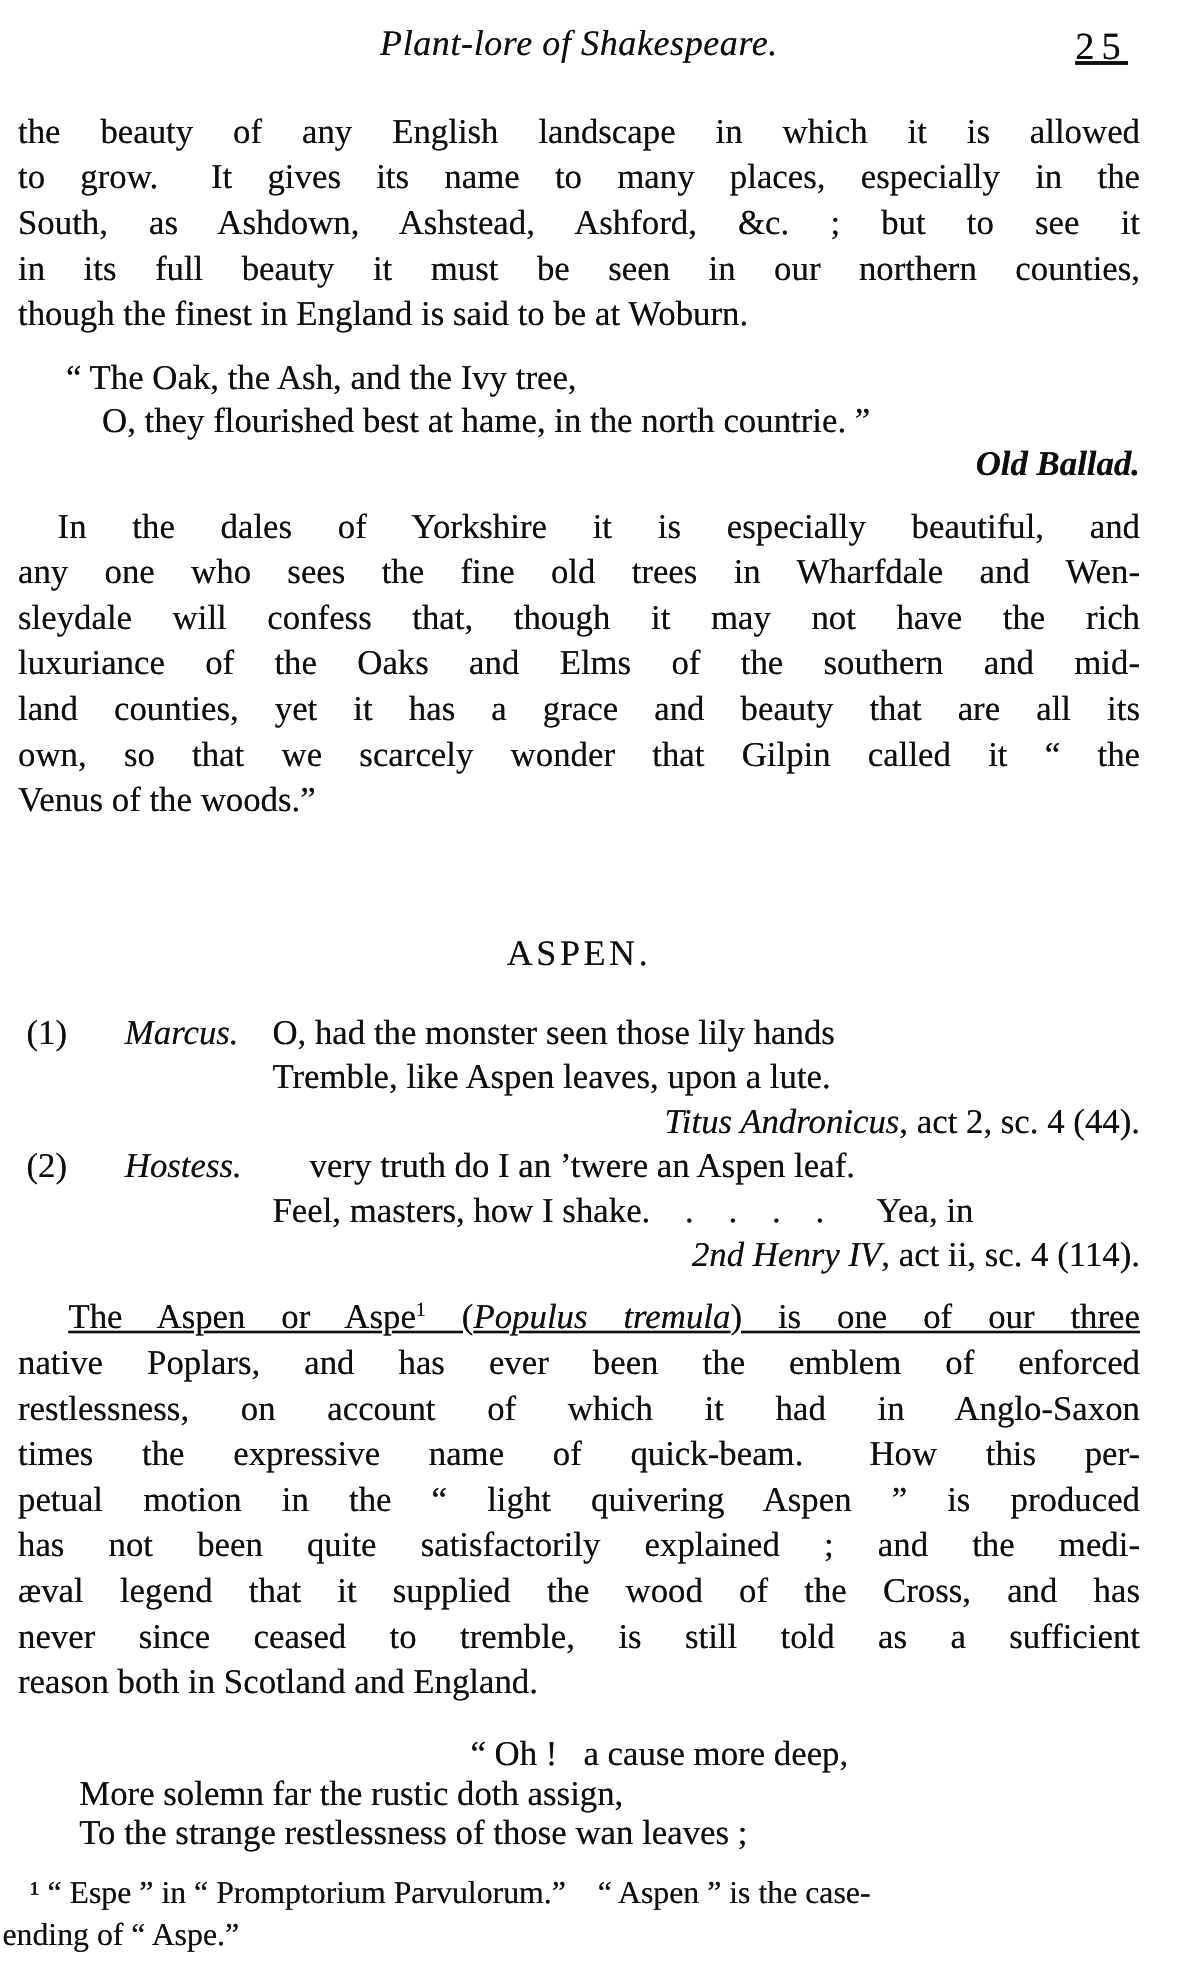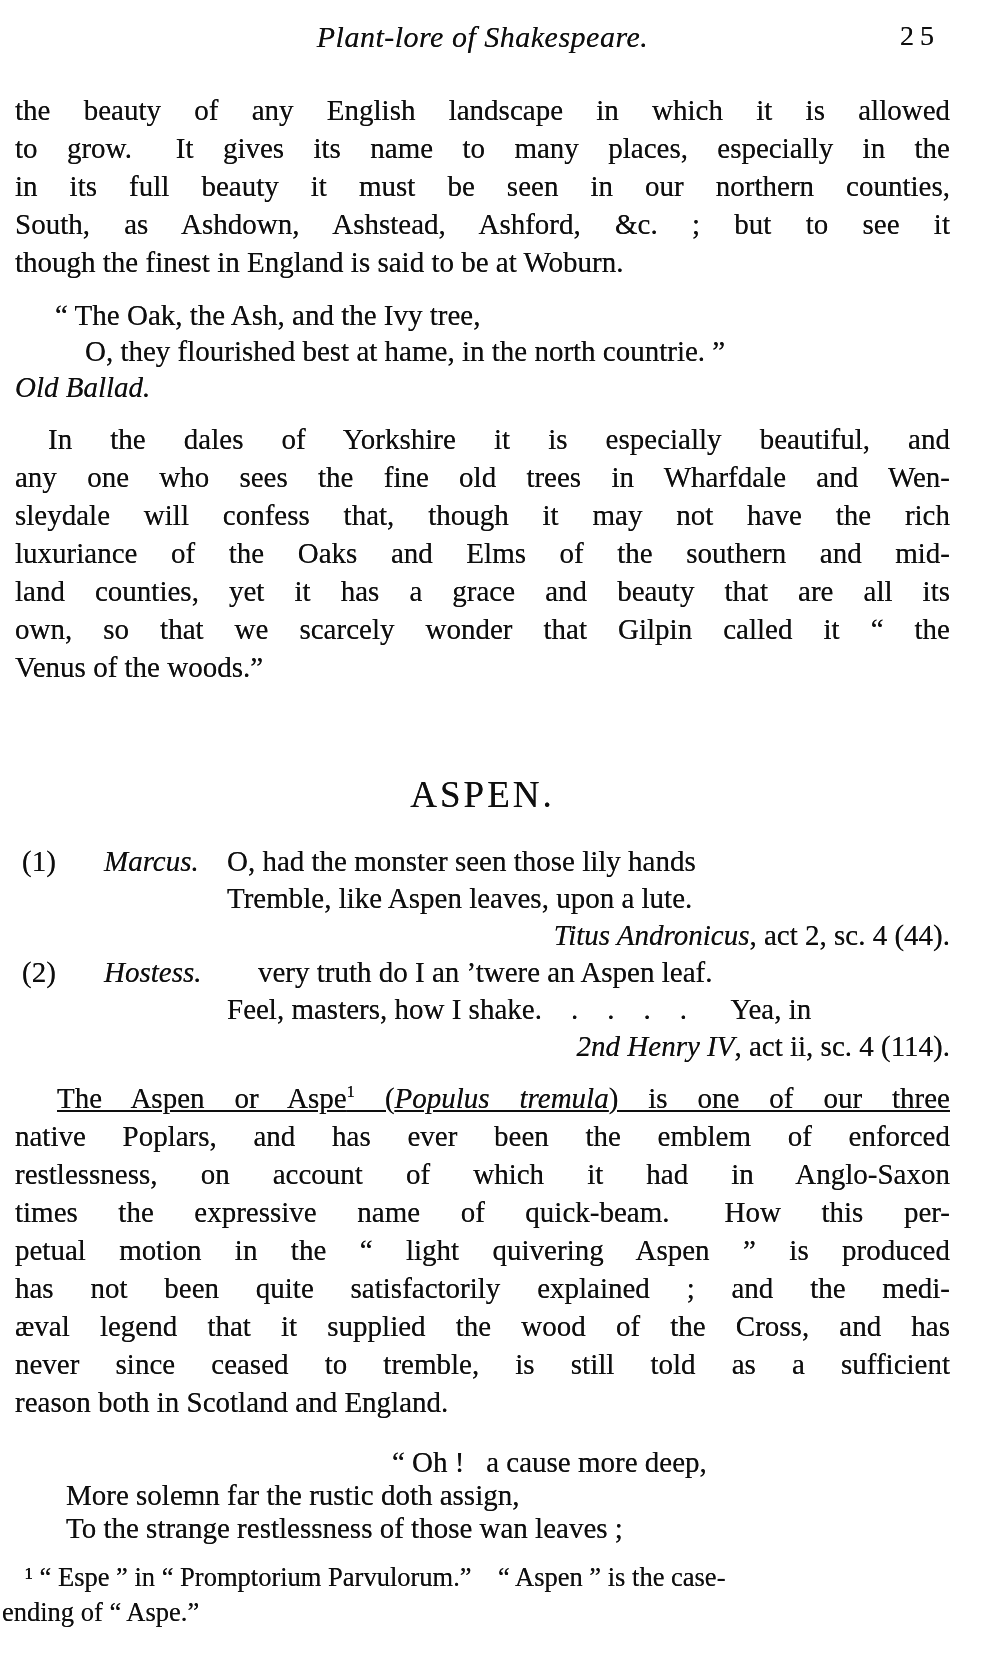--- a/index.html
+++ b/index.html
@@ -13,30 +13,30 @@
     font-family:"Liberation Serif","DejaVu Serif",serif;
     font-size:29px;
     overflow:hidden;
     text-shadow:0 0 0.5px rgba(10,10,10,0.75);
   }
   .it { font-style:italic; }
   .line { line-height:38px; white-space:nowrap; }
   .jl { text-align:justify; text-align-last:justify; text-justify:inter-word; white-space:normal; }
   .header { position:relative; height:38px; }
   .header .title { text-align:center; font-style:italic; font-size:30px; line-height:38px; letter-spacing:0.5px; }
-  .header .pageno { position:absolute; right:10px; top:2px; font-size:28px; letter-spacing:6px; }
+  .header .pageno { position:absolute; right:10px; top:2px; font-size:32px; letter-spacing:6px;text-decoration:underline; }
   .para1 { margin-top:35px; }
   .ballad { margin-top:16px; }
   .ballad .l { line-height:36px; }
   .ballad .l1 { margin-left:40px; }
   .ballad .l2 { margin-left:70px; }
-  .ballad .attr { text-align:left; font-style:italic; line-height:36px; }
+  .ballad .attr { text-align:right; font-style:italic; line-height:36px;font-weight:bold; }
   .para2 { margin-top:15px; }
   .indent1 { padding-left:33px; }
-  .heading { margin-top:90px; text-align:center; font-size:37px; line-height:38px; letter-spacing:3px; }
+  .heading { margin-top:90px; text-align:center; font-size:30px; line-height:38px; letter-spacing:3px; }
   .quote { position:relative; margin-top:0; }
   .quote.first { margin-top:29px; }
   .quote .num { position:absolute; left:7px; top:0; line-height:37px; }
   .quote .speaker { position:absolute; left:62px; top:0; line-height:37px; font-style:italic;margin-left:27px; }
   .quote .qlines { margin-left:212px; }
   .quote .ql { line-height:37px; white-space:nowrap; }
   .quote .ql.ind { margin-left:31px; }
   .quote .cite { text-align:right; line-height:37px; }
   .para3 { margin-top:14px; }
   .indent2 { padding-left:42px;text-decoration:underline; }
@@ -55,22 +55,22 @@
 <div class="page">
 
   <div class="header">
     <div class="title">Plant-lore of Shakespeare.</div>
     <div class="pageno">25</div>
   </div>
 
   <div class="para1">
     <div class="line jl">the beauty of any English landscape in which it is allowed</div>
     <div class="line jl">to grow.  It gives its name to many places, especially in the</div>
+    <div class="line jl">South, as Ashdown, Ashstead, Ashford, &amp;c. ; but to see it</div>
     <div class="line jl">in its full beauty it must be seen in our northern counties,</div>
-    <div class="line jl">South, as Ashdown, Ashstead, Ashford, &amp;c. ; but to see it</div>
     <div class="line">though the finest in England is said to be at Woburn.</div>
   </div>
 
   <div class="ballad">
     <div class="line l l1">“ The Oak, the Ash, and the Ivy tree,</div>
     <div class="line l l2">O, they flourished best at hame, in the north countrie. ”</div>
     <div class="attr">Old Ballad.</div>
   </div>
 
   <div class="para2">

